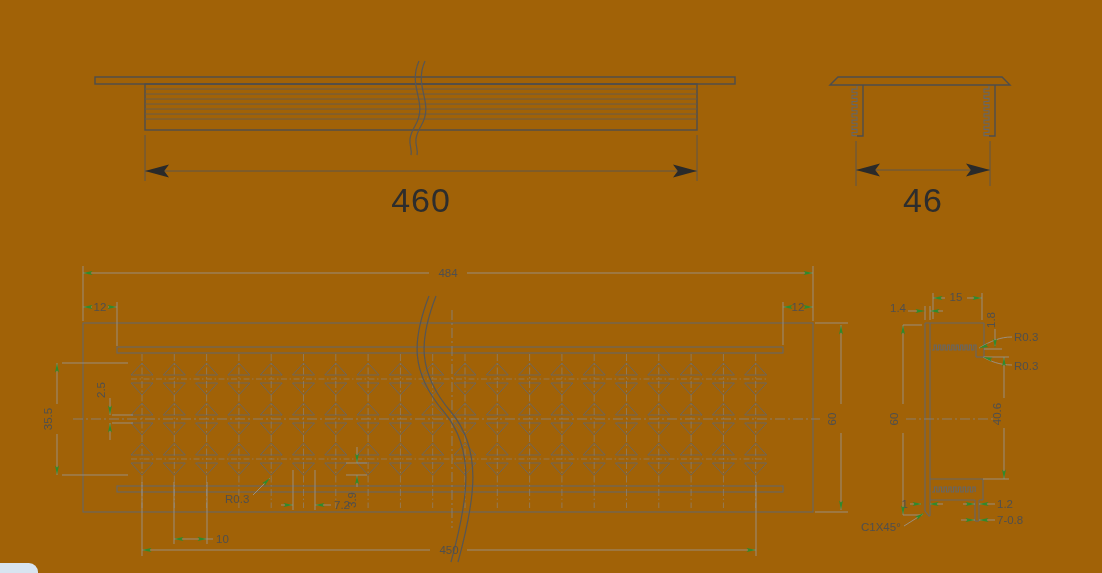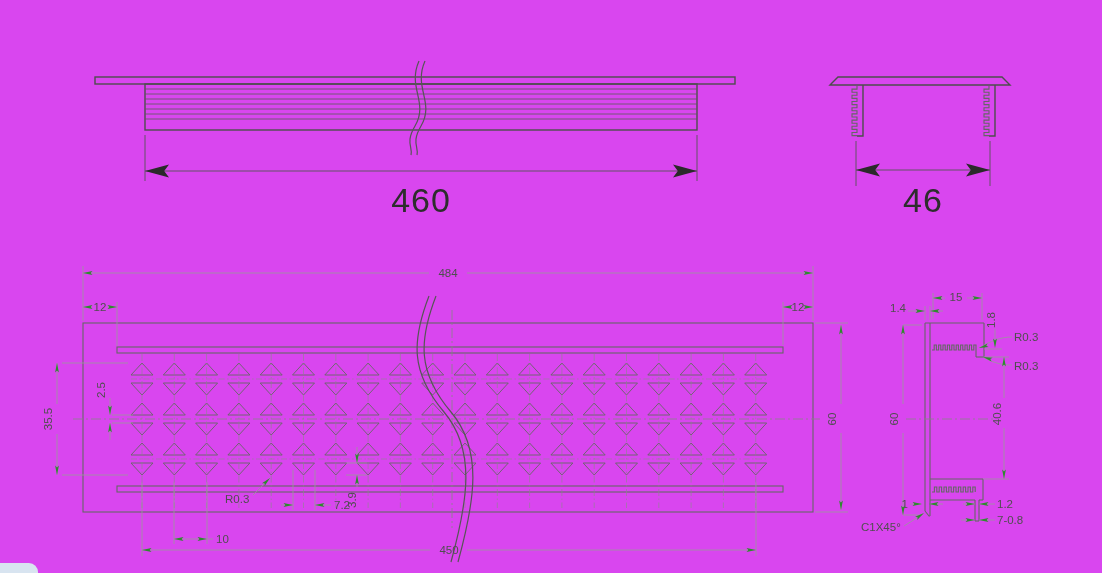--- a/index.html
+++ b/index.html
@@ -1,16 +1,16 @@
 <!DOCTYPE html>
 <html><head>
 <meta charset="utf-8">
 <style>
   html,body{margin:0;padding:0;background:#ffffff;}
-  #stage{position:relative;width:1102px;height:573px;background:#d946ef;overflow:hidden;
+  #stage{position:relative;width:1102px;height:573px;background:#a16207;overflow:hidden;
          font-family:"Liberation Sans", sans-serif;}
   svg{position:absolute;left:0;top:0;}
   .big-label{font-family:"Liberation Sans", sans-serif;font-size:34px;fill:#2d2d2d;letter-spacing:1px;}
   .dim-label{font-family:"Liberation Sans", sans-serif;font-size:11.5px;fill:#4f4f4f;}
   .part{stroke:#666;stroke-width:1.1;fill:none;}
   .part-dark{stroke:#4d4d4d;stroke-width:1.4;fill:none;}
   .thin{stroke:#5a5a5a;stroke-width:0.8;fill:none;}
   .dim{stroke:#999;stroke-width:0.8;fill:none;}
   .cl{stroke:#868686;stroke-width:0.8;fill:none;stroke-dasharray:10 3 2 3;}
   .rowcl{stroke:#8a8a8a;stroke-width:0.6;fill:none;stroke-dasharray:6 2.5 1.5 2.5;}

